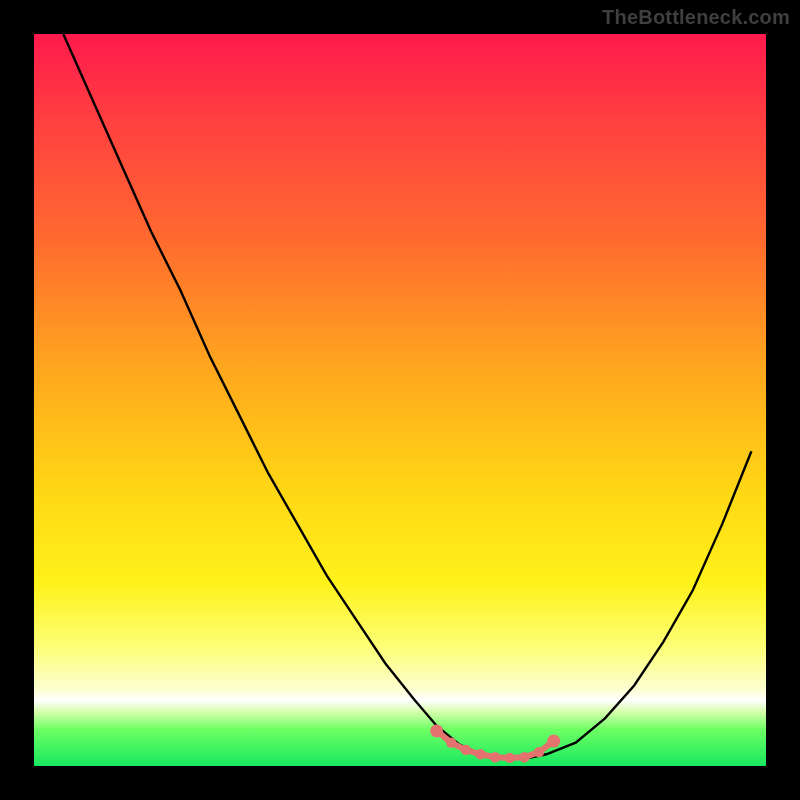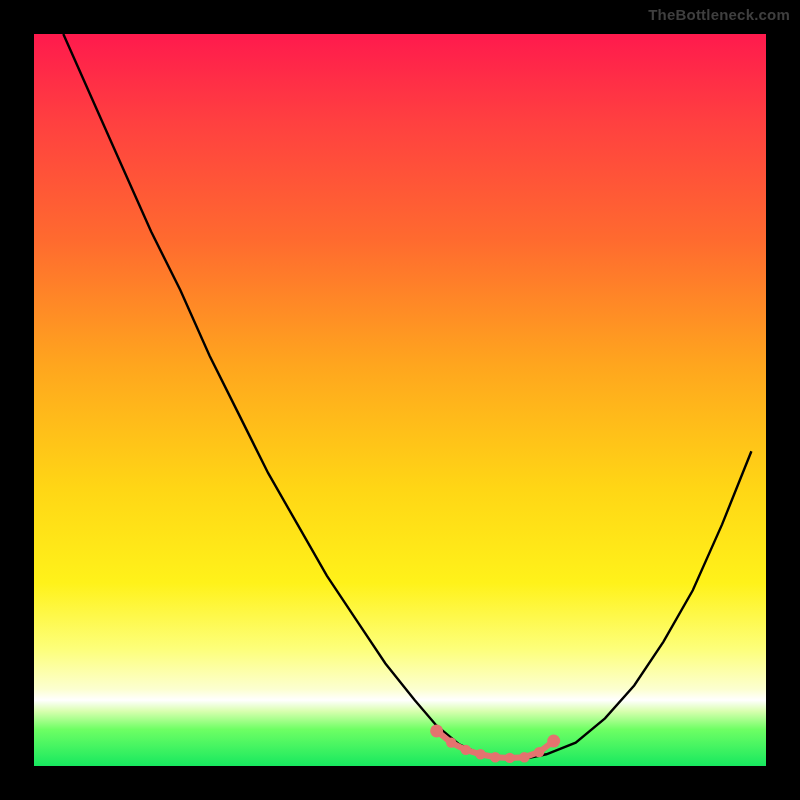--- a/index.html
+++ b/index.html
@@ -41,21 +41,21 @@
         #d9ffb0 92.5%,
         #6eff64 95%,
         #17e85f 100%
       );
   }
   .watermark {
     position: absolute;
     top: 6px;
     right: 10px;
     color: #4a4a4a;
-    font-size: 15px;
+    font-size: 20px;
     font-weight: 600;
     letter-spacing: 0.2px;
     opacity: 0.85;
     margin-left: 26px;
   }
   svg.overlay {
     position: absolute;
     left: 34px;
     top: 34px;
     width: 732px;

